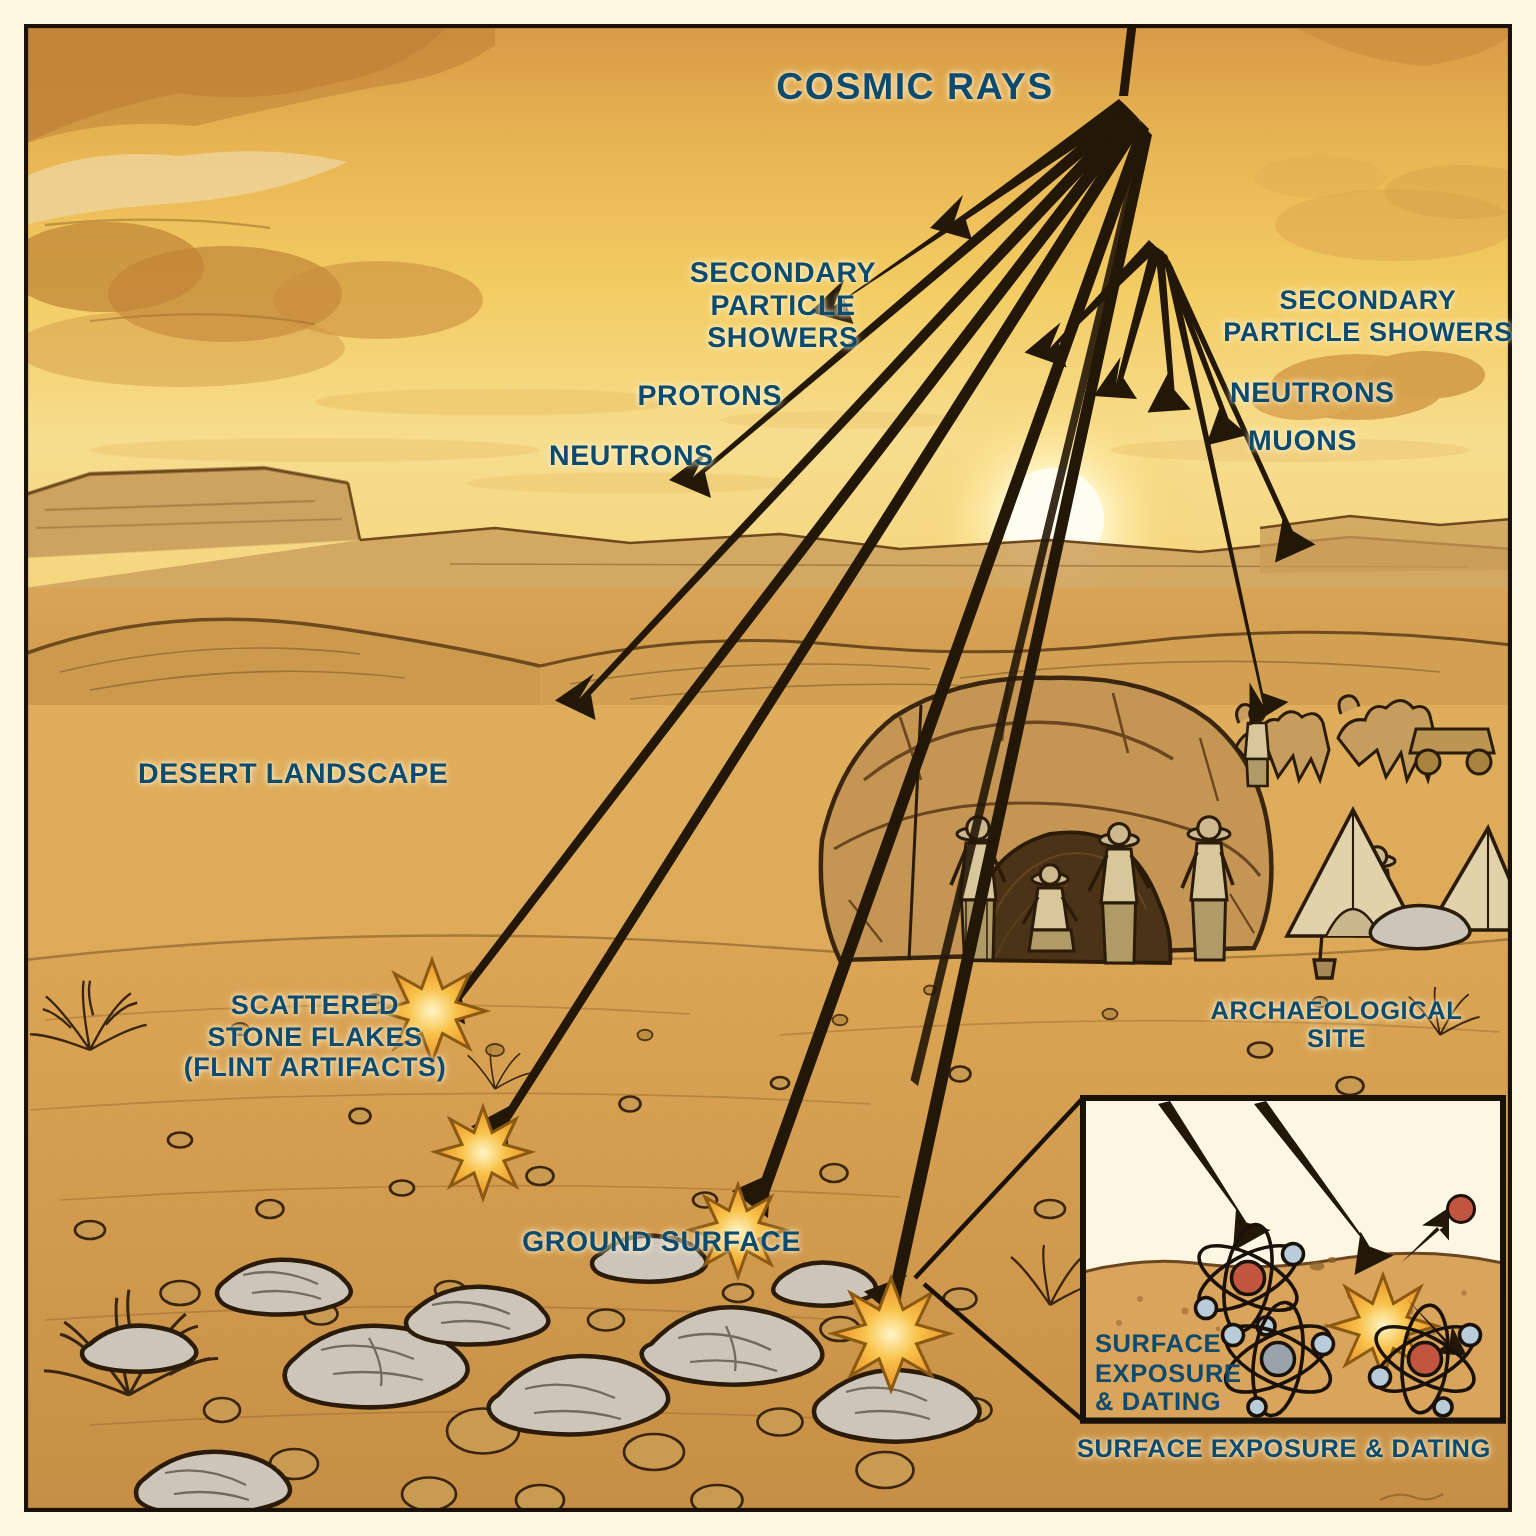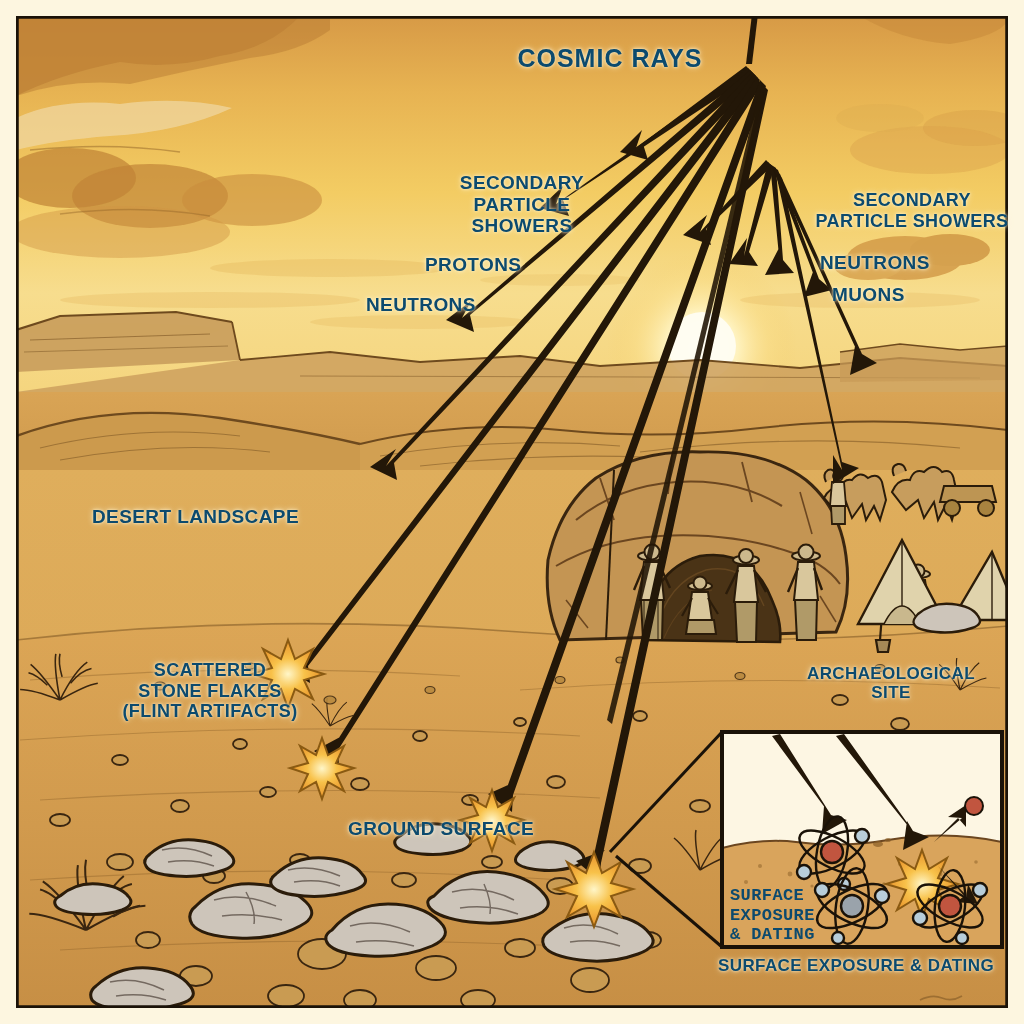--- a/index.html
+++ b/index.html
@@ -498,19 +498,19 @@
   <div class="lbl c" style="left:104px;top:660px;width:212px;font-size:18px;">SCATTERED
 STONE FLAKES
 (FLINT ARTIFACTS)</div>
 
   <div class="lbl l" style="left:336px;top:818px;width:220px;font-size:19px;margin-left:12px;">GROUND SURFACE</div>
 
   <div class="lbl c" style="left:786px;top:664px;width:210px;font-size:17px;">ARCHAEOLOGICAL
 SITE</div>
 
 
-  <div class="lbl l" style="left:730px;top:886px;width:130px;font-size:17px;line-height:1.16;text-shadow:none;font-family:Liberation Mono, monospace;">SURFACE
+  <div class="lbl l" style="left:730px;top:886px;width:130px;font-size:17px;line-height:1.16;text-shadow:none;">SURFACE
 EXPOSURE
 &amp; DATING</div>
 
   <div class="lbl c" style="left:700px;top:956px;width:312px;font-size:17px;">SURFACE EXPOSURE &amp; DATING</div>
 
 </div>
 
 </body></html>

